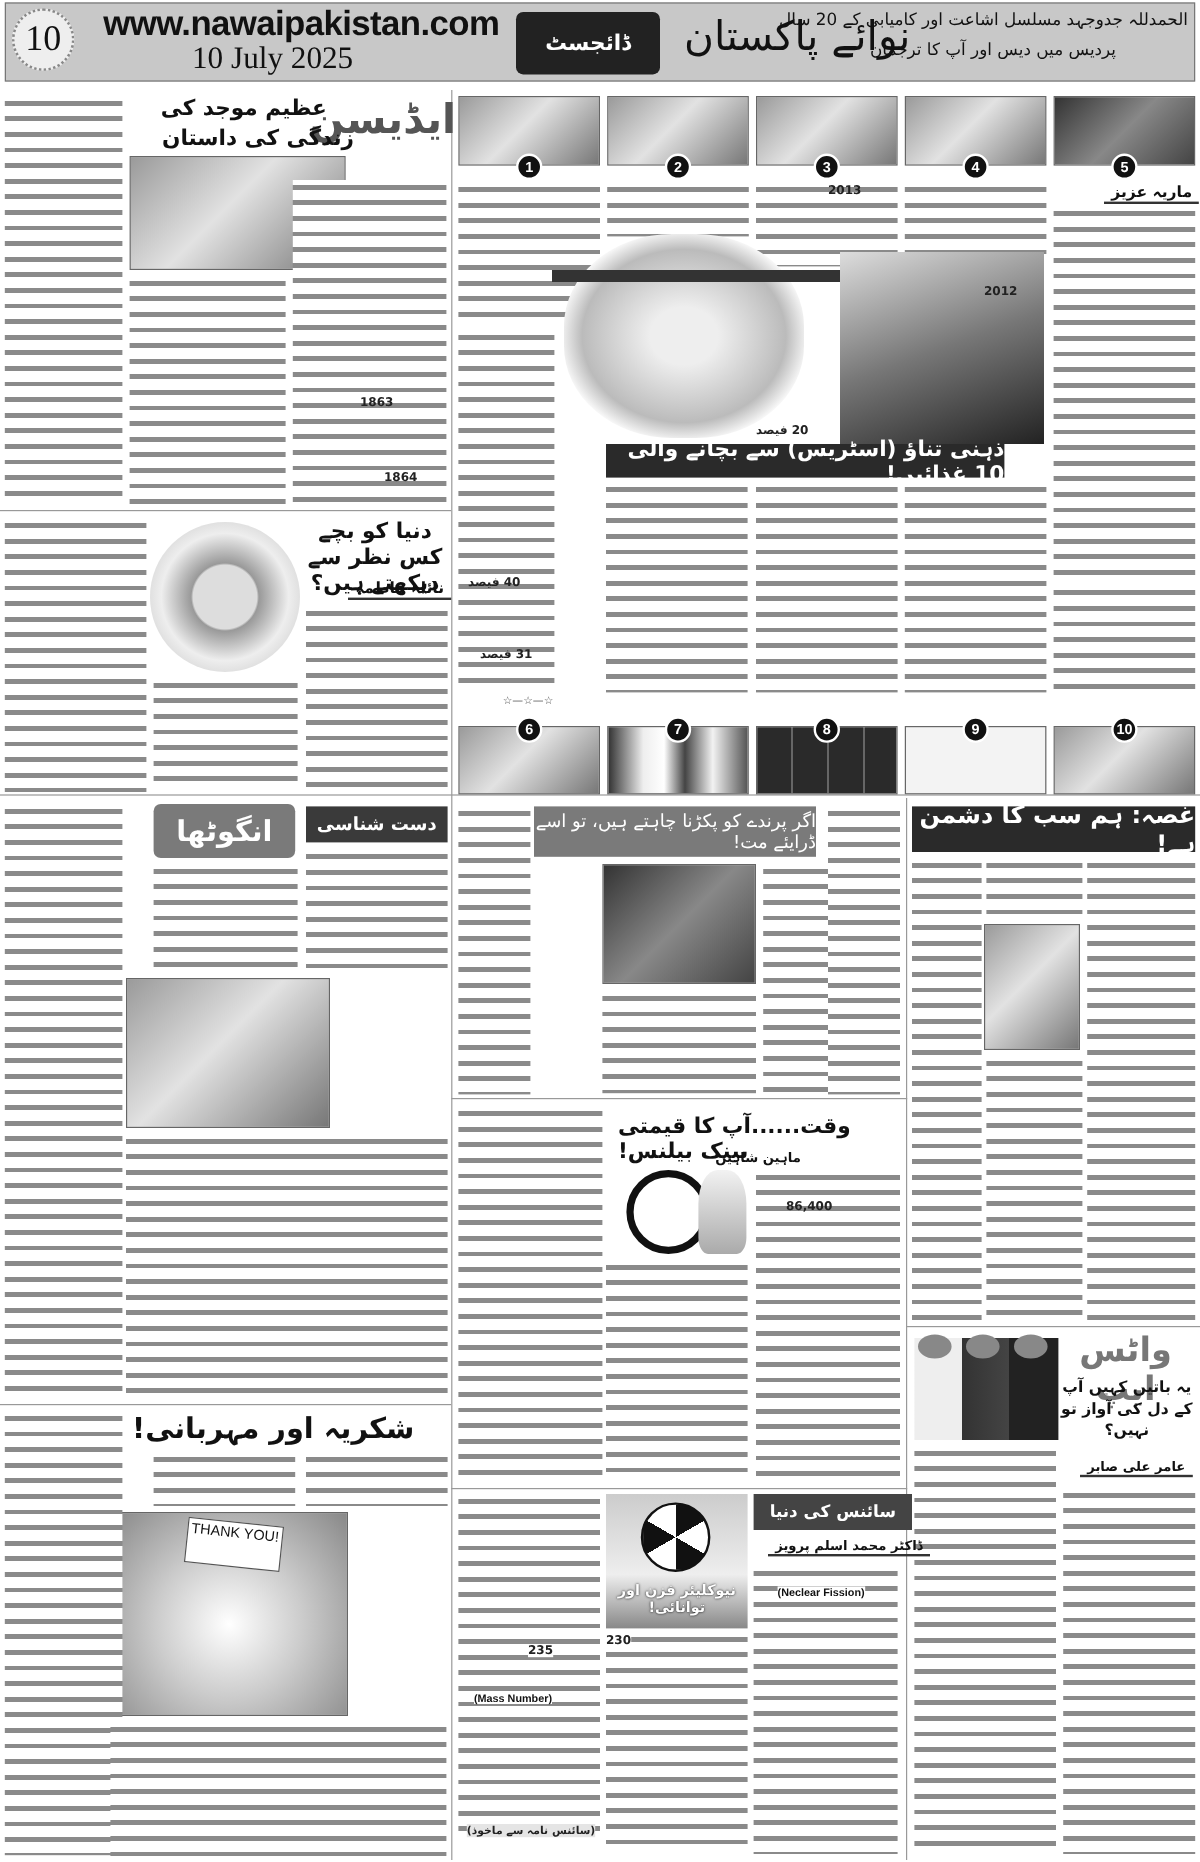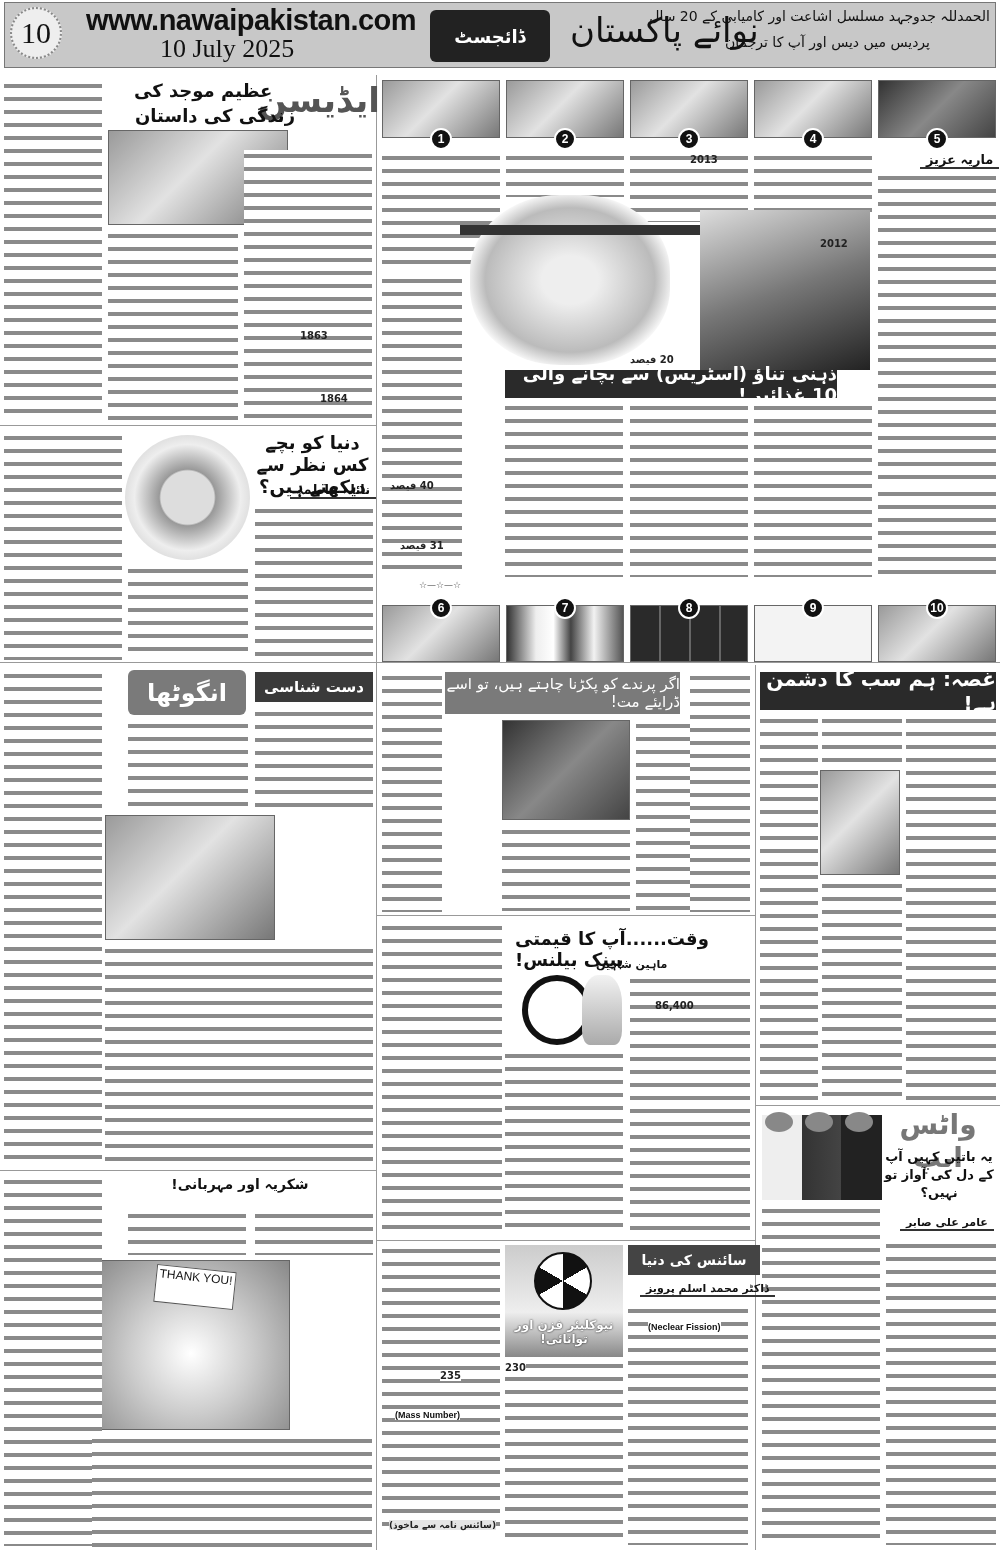--- a/index.html
+++ b/index.html
@@ -166,21 +166,21 @@
   <div class="abs" style="left:805px;top:1112px;width:28px;height:20px;border-radius:50%;background:#888"></div>
   <div class="abs" style="left:845px;top:1112px;width:28px;height:20px;border-radius:50%;background:#888"></div>
   <div class="abs head-urdu" style="left:880px;top:1108px;width:116px;text-align:center;font-size:28px;color:#777">واٹس ایپ</div>
   <div class="abs head-urdu" style="left:882px;top:1148px;width:114px;text-align:center;font-size:13px;line-height:18px">یہ باتیں کہیں آپ کے دل کی آواز تو نہیں؟</div>
   <div class="abs byline" style="left:900px;top:1216px;font-size:11px">عامر علی صابر</div>
   <div class="abs lines" style="left:762px;top:1205px;width:118px;height:340px"></div>
   <div class="abs lines" style="left:886px;top:1240px;width:110px;height:305px"></div>
 </section>
 
 <section>
-  <div class="abs head-urdu" style="left:110px;top:1176px;width:260px;text-align:center;font-size:14px">شکریہ اور مہربانی!</div>
+  <div class="abs head-urdu" style="left:110px;top:1176px;width:260px;text-align:left;font-size:24px">شکریہ اور مہربانی!</div>
   <div class="abs img" style="left:92px;top:1260px;width:198px;height:170px;background:radial-gradient(circle at 50% 55%,#fff,#ccc 45%,#888)"></div>
   <div class="abs" style="left:155px;top:1268px;width:80px;height:38px;background:#fff;border:1px solid #555;font-family:'Liberation Sans',sans-serif;font-size:12px;line-height:17px;text-align:center;transform:rotate(6deg)">THANK YOU!</div>
   <div class="abs lines" style="left:4px;top:1176px;width:98px;height:370px"></div>
   <div class="abs lines" style="left:128px;top:1210px;width:118px;height:45px"></div>
   <div class="abs lines" style="left:255px;top:1210px;width:118px;height:45px"></div>
   <div class="abs lines" style="left:92px;top:1435px;width:280px;height:112px"></div>
 </section>
 
 <section>
   <div class="abs banner-dark" style="left:628px;top:1245px;width:132px;height:30px;font-size:14px;background:#444">سائنس کی دنیا</div>

